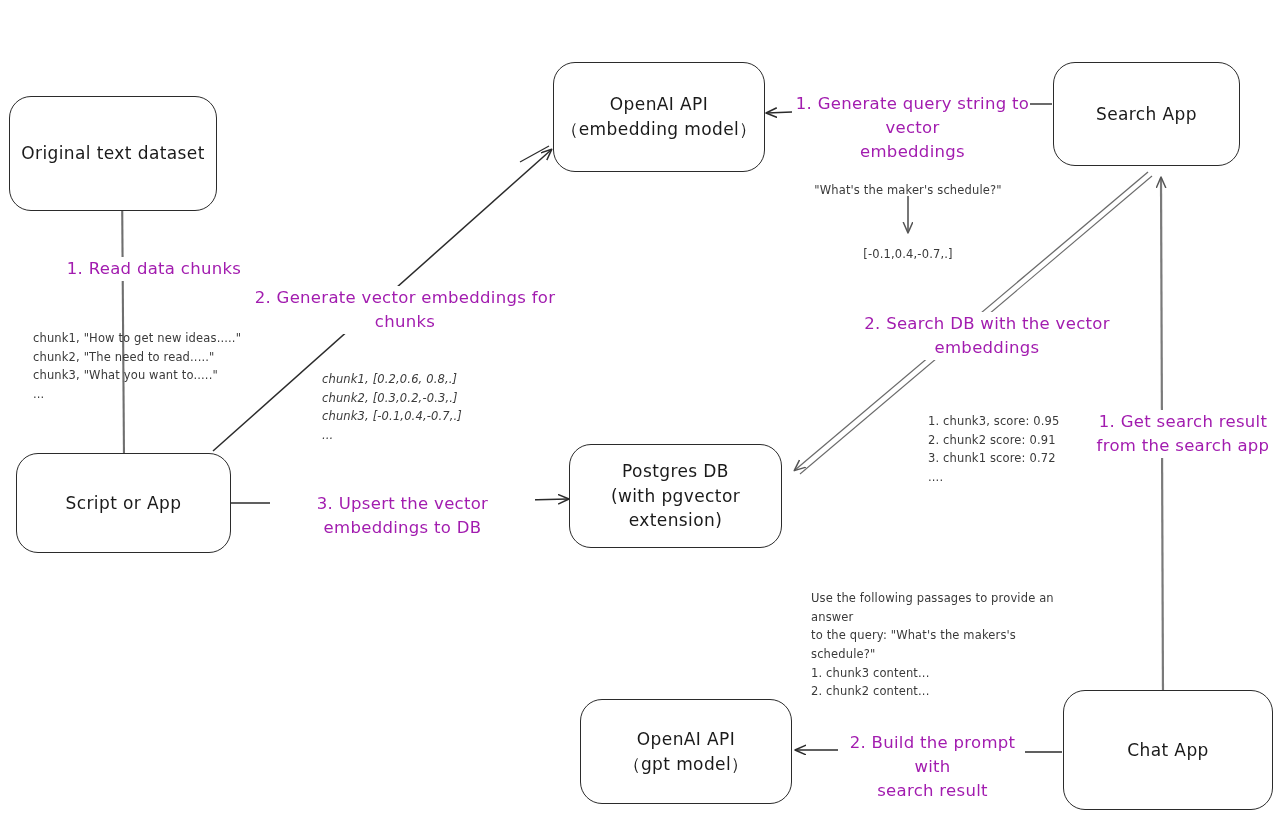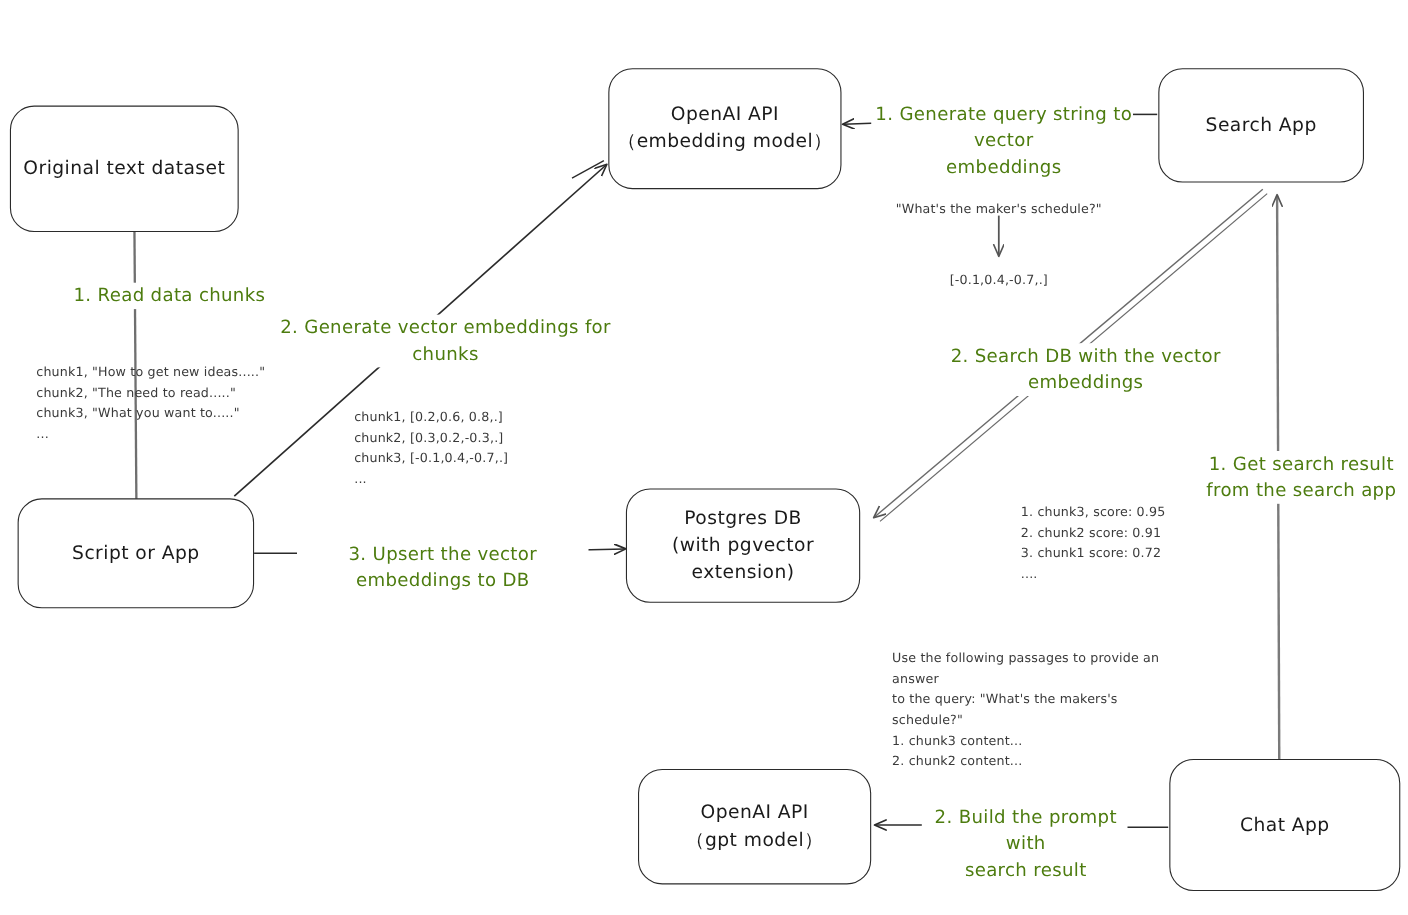--- a/index.html
+++ b/index.html
@@ -38,21 +38,21 @@
     font-family: "DejaVu Sans", sans-serif;
     font-size: 17px;
     line-height: 1.45;
     letter-spacing: 0.4px;
     z-index: 3;
   }
   .node .l2 { display: block; }
 
   .edge-label {
     position: absolute;
-    color: #4d7c0f;
+    color: #a21caf;
     font-family: "DejaVu Sans", sans-serif;
     font-size: 16.5px;
     line-height: 1.45;
     letter-spacing: 0.3px;
     text-align: center;
     background: #ffffff;
     z-index: 4;
     white-space: pre-line;
   }
   .edge-label.left { text-align: center; }
@@ -169,30 +169,30 @@
 from the search app</div>
 
   <div class="edge-label" style="left:840px; top:731px; width:185px;">2. Build the prompt with
 search result</div>
 
   <div class="note" style="left:33px; top:329px; width:230px;">chunk1, "How to get new ideas....."
 chunk2, "The need to read....."
 chunk3, "What you want to....."
 ...</div>
 
-  <div class="note" style="left:322px; top:370px; width:220px;">chunk1, [0.2,0.6, 0.8,.]
+  <div class="note" style="left:322px; top:370px; width:220px;font-style:italic;">chunk1, [0.2,0.6, 0.8,.]
 chunk2, [0.3,0.2,-0.3,.]
 chunk3, [-0.1,0.4,-0.7,.]
 ...</div>
 
   <div class="note center" style="left:808px; top:181px; width:200px;">"What's the maker's schedule?"</div>
 
   <div class="note center" style="left:838px; top:245px; width:140px;">[-0.1,0.4,-0.7,.]</div>
 
-  <div class="note" style="left:928px; top:412px; width:200px;margin-top:44px;">1. chunk3, score: 0.95
+  <div class="note" style="left:928px; top:412px; width:200px;">1. chunk3, score: 0.95
 2. chunk2 score: 0.91
 3. chunk1 score: 0.72
 ....</div>
 
   <div class="note" style="left:811px; top:589px; width:270px;">Use the following passages to provide an answer
 to the query: "What's the makers's schedule?"
 1. chunk3 content...
 2. chunk2 content...</div>
 
 </div>

